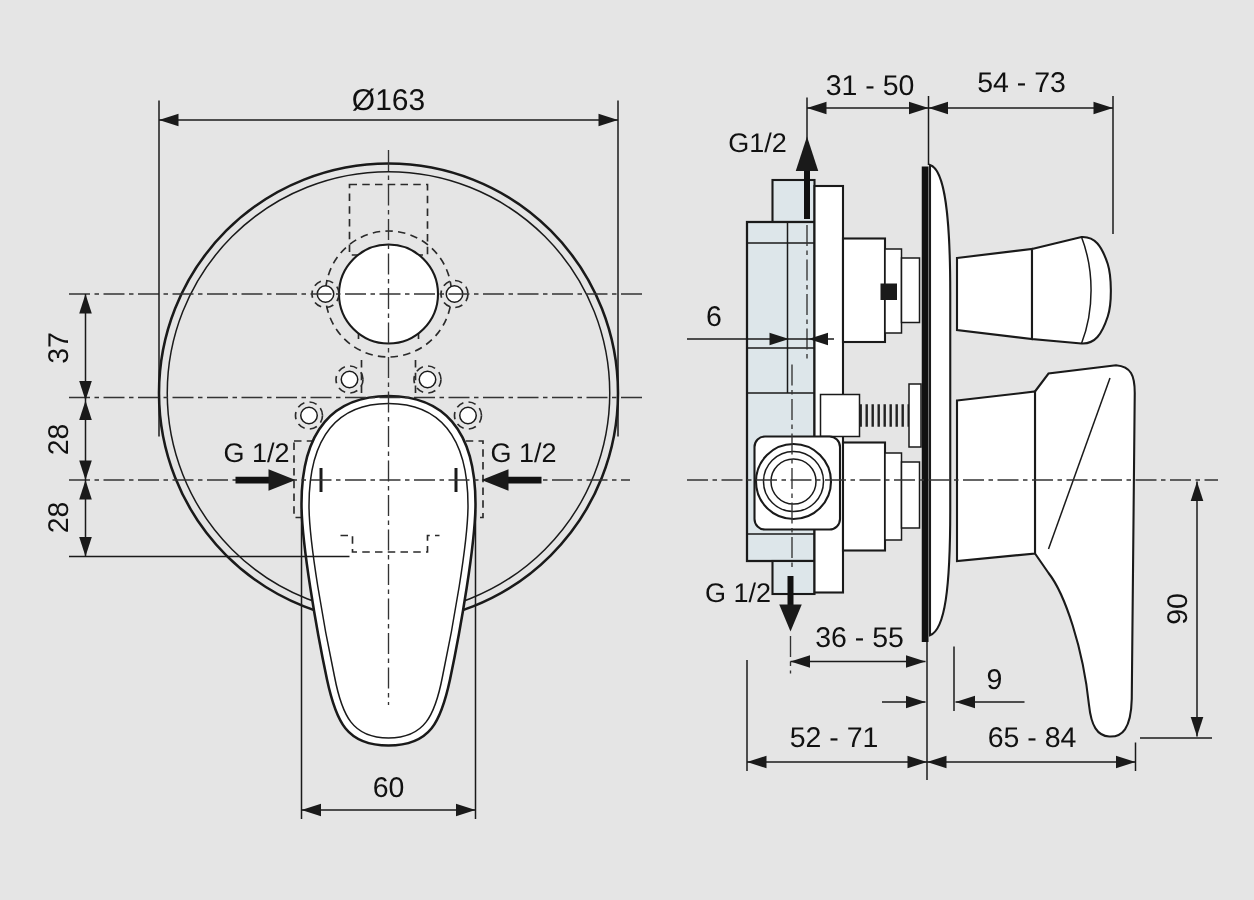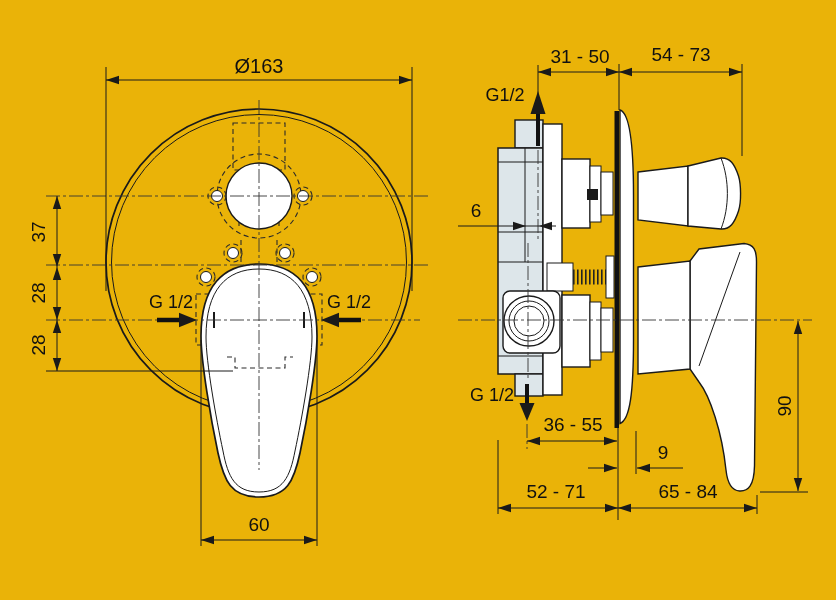--- a/index.html
+++ b/index.html
@@ -1,17 +1,17 @@
 <!DOCTYPE html>
 <html><head>
 <meta charset="utf-8">
 <title>Technical Drawing</title>
 <style>
   html,body{margin:0;padding:0;background:#ffffff;}
-  .page{width:836px;height:600px;background:#eab308;position:relative;overflow:hidden;}
+  .page{width:836px;height:600px;background:#e5e5e5;position:relative;overflow:hidden;}
   svg{display:block;font-family:"Liberation Sans", sans-serif;}
   text{fill:#111;}
   .dimtxt{font-size:19px;}
   .dimtxt-big{font-size:20px;}
   .lbltxt{font-size:18px;}
   .stroke{stroke:#1a1a1a;fill:none;}
   .thin{stroke-width:1;}
   .med{stroke-width:1.4;}
   .thick{stroke-width:1.7;}
   .cl{stroke:#333;stroke-width:0.9;fill:none;stroke-dasharray:14 3 3 3;}

